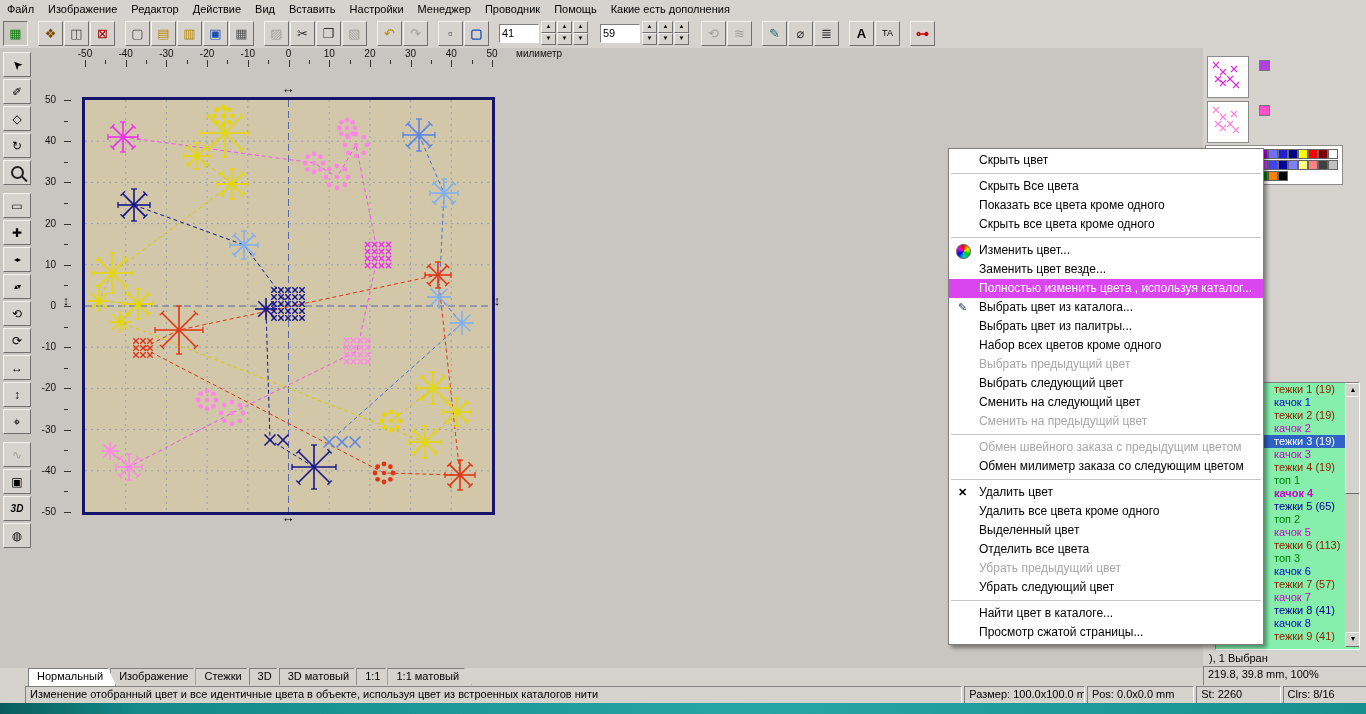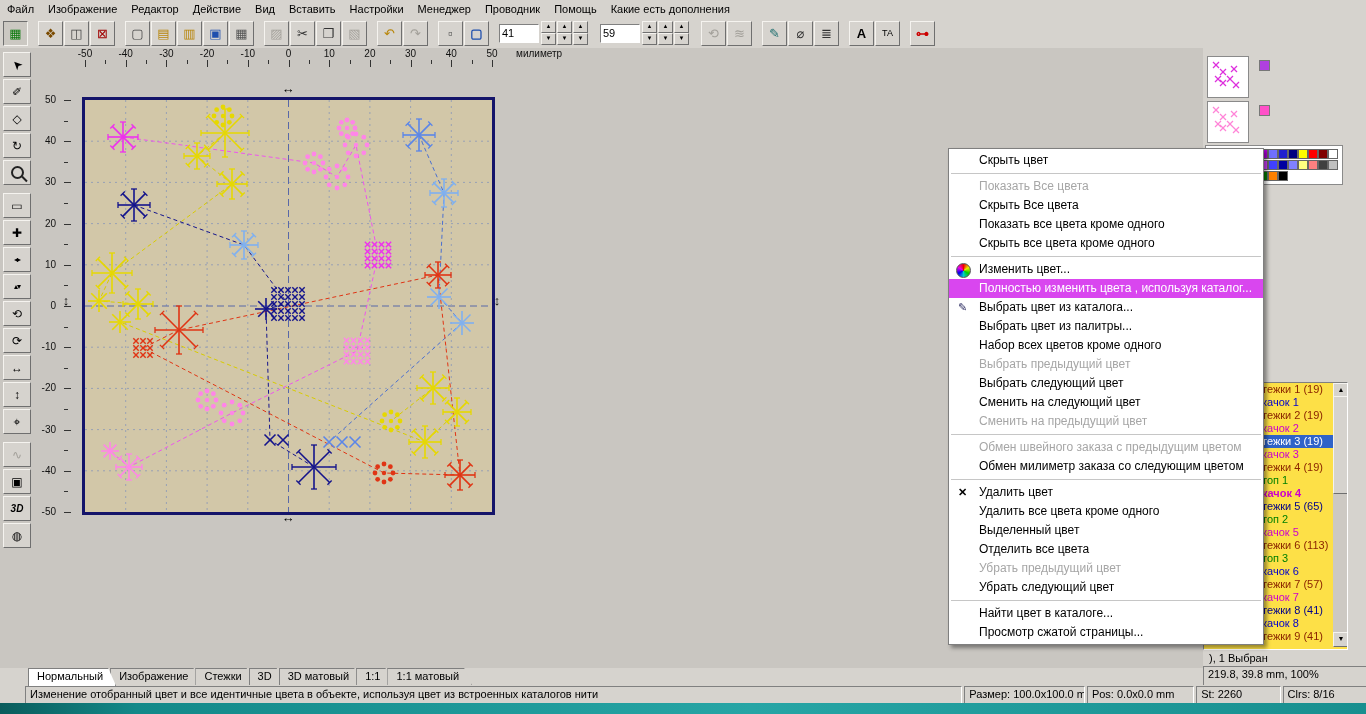--- a/index.html
+++ b/index.html
@@ -56,21 +56,21 @@
   .menuitem.sel{background:#d946ef;color:#fff;}
   .menusep{height:1px;background:#c6c6c6;margin:3px 2px;}
   .mi-icon{position:absolute;left:7px;top:3px;width:13px;height:13px;font-size:11px;line-height:13px;text-align:center;}
   .mi-wheel{border-radius:50%;background:conic-gradient(#e00,#ee0,#0c0,#0cc,#00e,#e0e,#e00);border:1px solid #555;}
   
   #rightpanel{position:absolute;left:1203px;top:48px;width:163px;height:620px;background:#d6d3ce;}
   .thumbbox{position:absolute;width:40px;height:40px;background:#fff;border:1px solid #8a8a8a;}
   .thumb-swatch{position:absolute;width:9px;height:9px;border:1px solid #777;}
   #palettebox{position:absolute;left:2px;top:97px;width:136px;height:38px;background:#fff;border:1px solid #8a8a8a;}
   .sw{position:absolute;width:8px;height:8px;border:1px solid #666;}
-  #colorlist{position:absolute;left:0;top:334px;width:143px;height:266px;background:#fde047;
+  #colorlist{position:absolute;left:12px;top:334px;width:143px;height:266px;background:#86efac;
     border:1px solid;border-color:#808080 #fff #fff #808080;overflow:hidden;}
   .clrow{height:13px;line-height:13px;font-size:11px;padding-left:58px;white-space:nowrap;cursor:default;}
   .clrow.sel{background:#2f63c8;color:#fff !important;}
   #listsb{position:absolute;right:0;top:0;width:14px;height:264px;background:#cdc9c3;}
   .sb-btn{width:14px;height:13px;font-size:7px;line-height:12px;text-align:center;
     border:1px solid;border-color:#f5f3ef #6f6f6f #6f6f6f #f5f3ef;background:#d6d3ce;}
   .sb-thumb{position:absolute;left:0;top:13px;width:14px;height:96px;
     border:1px solid;border-color:#f5f3ef #6f6f6f #6f6f6f #f5f3ef;background:#d6d3ce;}
   .sb-dn{position:absolute;bottom:0;left:0;}
   #selinfo{position:absolute;left:6px;top:604px;font-size:11px;color:#000;}
@@ -1023,26 +1023,26 @@
         <div class="sb-btn">▲</div>
         <div class="sb-thumb"></div>
         <div class="sb-btn sb-dn">▼</div>
       </div>
     </div>
   </div>
 
 <div id="ctxmenu">
     <div class="menuitem"><span class="mi-label">Скрыть цвет</span></div>
     <div class="menusep"></div>
-    <div class="menuitem disabled"><span class="mi-label">Показать Все цвета</span></div>
     <div class="menuitem"><span class="mi-label">Скрыть Все цвета</span></div>
     <div class="menuitem"><span class="mi-label">Показать все цвета кроме одного</span></div>
     <div class="menuitem"><span class="mi-label">Скрыть все цвета кроме одного</span></div>
     <div class="menusep"></div>
     <div class="menuitem"><span class="mi-icon mi-wheel"></span><span class="mi-label">Изменить цвет...</span></div>
+    <div class="menuitem"><span class="mi-label">Заменить цвет везде...</span></div>
     <div class="menuitem sel"><span class="mi-label">Полностью изменить цвета , используя каталог...</span></div>
     <div class="menuitem"><span class="mi-icon" style="color: rgb(51, 51, 102);">✎</span><span class="mi-label">Выбрать цвет из каталога...</span></div>
     <div class="menuitem"><span class="mi-label">Выбрать цвет из палитры...</span></div>
     <div class="menuitem"><span class="mi-label">Набор всех цветов кроме одного</span></div>
     <div class="menuitem disabled"><span class="mi-label">Выбрать предыдущий цвет</span></div>
     <div class="menuitem"><span class="mi-label">Выбрать следующий цвет</span></div>
     <div class="menuitem"><span class="mi-label">Сменить на следующий цвет</span></div>
     <div class="menuitem disabled"><span class="mi-label">Сменить на предыдущий цвет</span></div>
     <div class="menusep"></div>
     <div class="menuitem disabled"><span class="mi-label">Обмен швейного заказа с предыдущим цветом</span></div>

